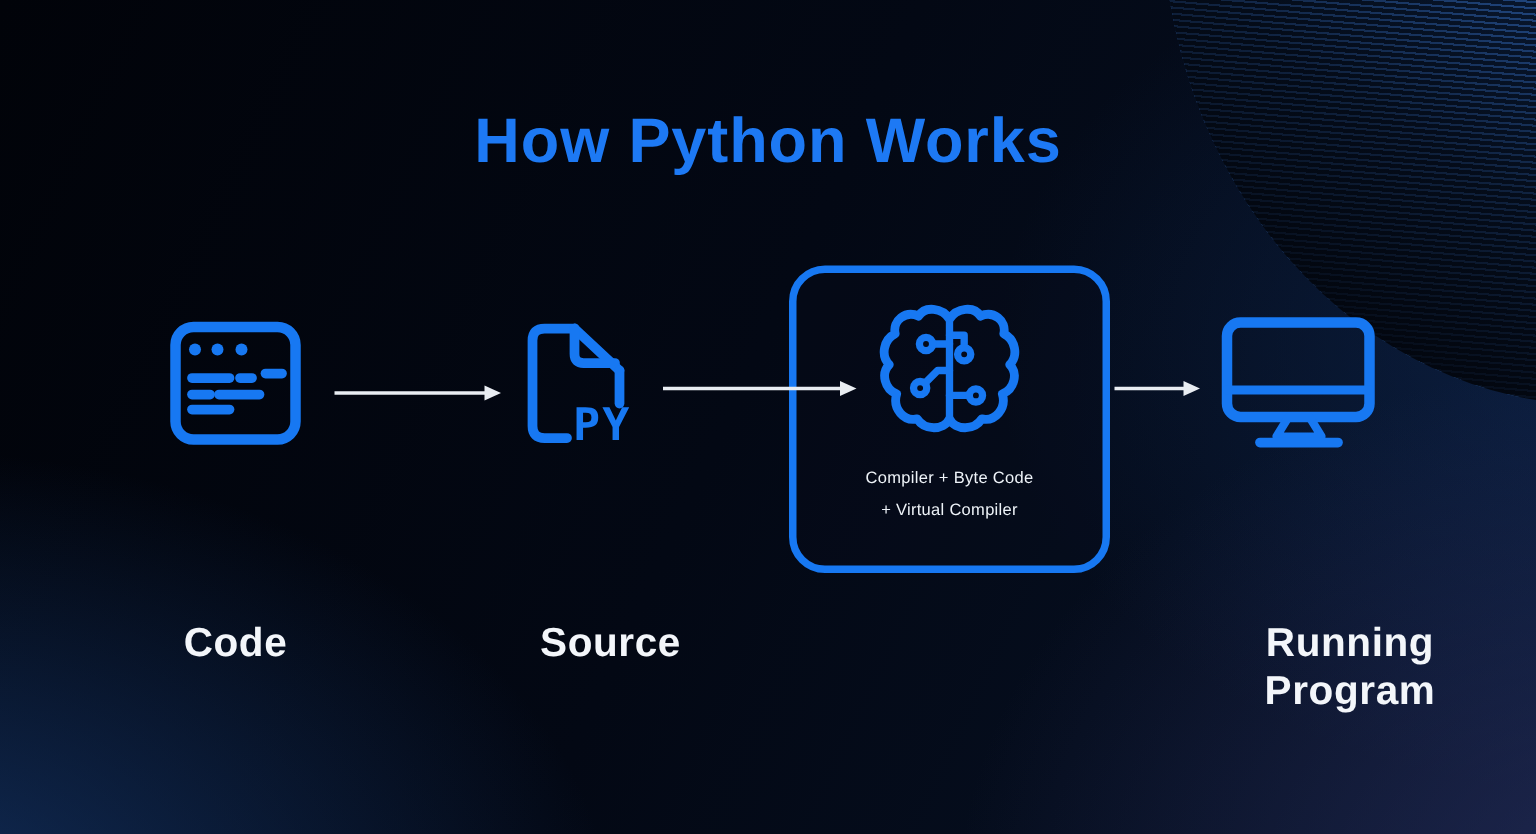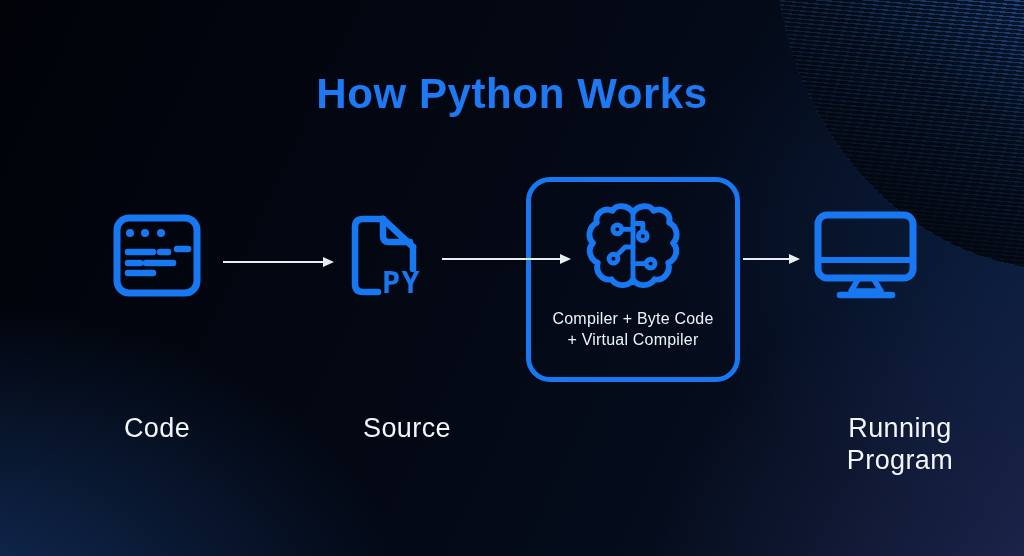--- a/index.html
+++ b/index.html
@@ -36,34 +36,34 @@
   .monitor-icon { left:812px; top:210px; }
 
   .interp-box {
     position:absolute; left:526px; top:177px; width:214px; height:205px;
     box-sizing:border-box; border:5px solid #1778f2; border-radius:24px;
     display:flex; flex-direction:column; align-items:center; z-index:3;
     background:rgba(6,13,26,0.25);
   }
   .brain-wrap { margin-top:18px; }
   .interp-note {
-    margin-top:12px; text-align:center; font-size:16px; line-height:21px;
+    margin-top:12px; text-align:center; font-size:11px; line-height:21px;
     color:#eef3f8; letter-spacing:0.2px;
   }
   .interp-note span { display:block; }
 
   .arrow { position:absolute; z-index:5; }
   .arrow-1 { left:222px; top:254px; }
   .arrow-2 { left:441px; top:251px; }
   .arrow-3 { left:742px; top:251px; }
 
   .stage-label {
     position:absolute; top:413px; width:240px; z-index:2;
     text-align:center; color:#f3f6fa; font-size:27px; line-height:31.5px;
-    font-weight:400; letter-spacing:0.4px;
+    font-weight:700; letter-spacing:0.4px;
   }
   .stage-label span { display:block; }
   .label-1 { left:37px;  }
   .label-2 { left:287px; }
   .label-3 { left:511px; }
   .label-4 { left:780px; }
 
   .py-badge {
     font-family:"DejaVu Sans Mono", monospace; font-weight:700;
     letter-spacing:1.5px;

